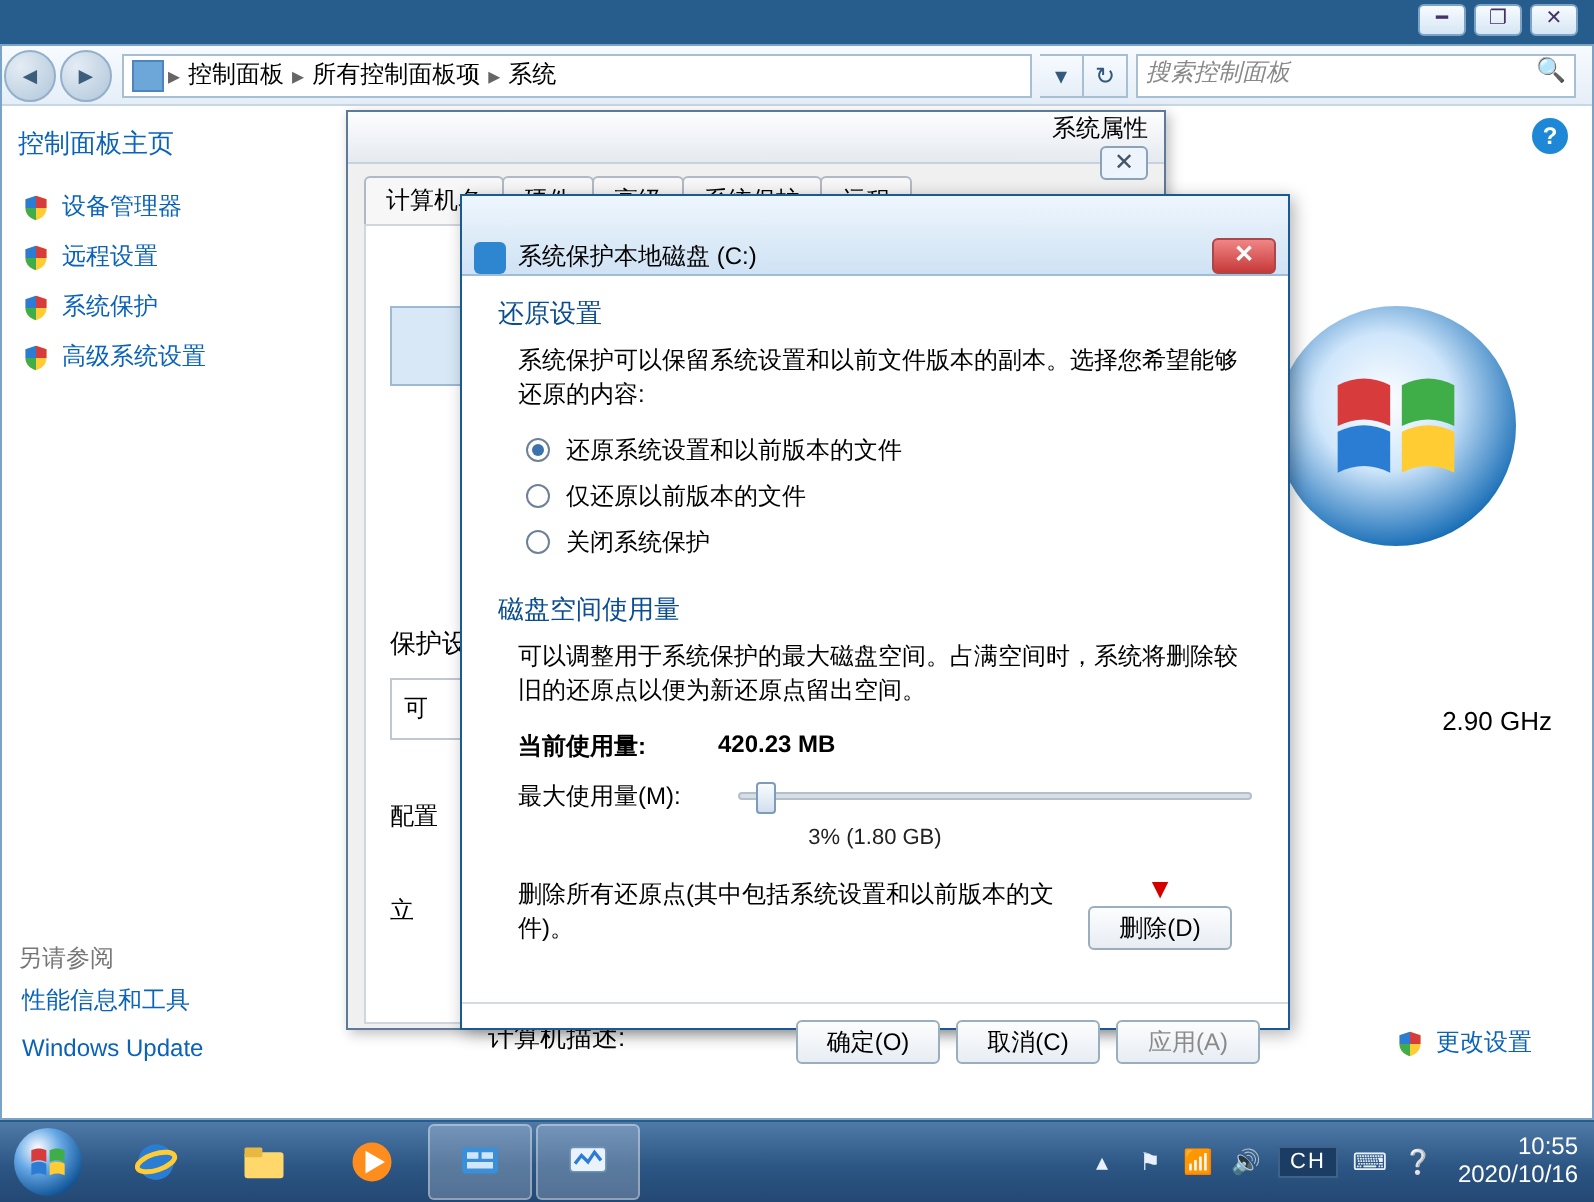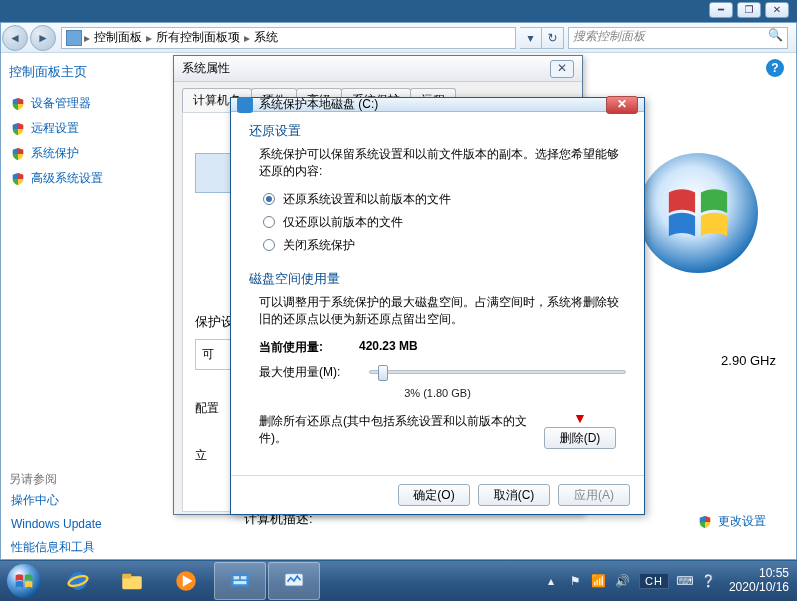--- a/index.html
+++ b/index.html
@@ -34,37 +34,37 @@
 .content .qicon { position:absolute; right:12px; top:6px; width:18px; height:18px; border-radius:50%; background:#1e88d7; color:#fff; text-align:center; line-height:18px; font-weight:bold; }
 .content .rightextras { position:absolute; right:20px; top:300px; font-size:13px; color:#000; }
 .content .changelink { position:absolute; right:30px; top:460px; color:#0a63b8; display:flex; align-items:center; gap:6px; }
 .winlogo { position:absolute; right:38px; top:100px; width:120px; height:120px; border-radius:50%; background:radial-gradient(circle at 45% 40%,#fff,#cfe6fb 35%,#025fae 80%); display:flex; align-items:center; justify-content:center; }
 .winlogo svg { width:70px; height:70px; }
 
 .compdesc { position:absolute; left:244px; top:510px; font-size:13px; color:#000; }
 
 
 .dlg1 { position:absolute; left:173px; top:55px; width:410px; height:460px; background:#f0f0f0; border:1px solid #5c7a99; box-shadow:2px 2px 6px rgba(0,0,0,.25); }
-.dlg1 .title { height:26px; background:linear-gradient(#fdfdfe,#e5eaf0); display:flex; align-items:center; padding:0 8px; border-bottom:1px solid #c8d2dc; }
+.dlg1 .title { height:26px; background:linear-gradient(#fdfdfe,#e5eaf0); display:flex; align-items:flex-end; padding:0 8px; border-bottom:1px solid #c8d2dc;flex-direction:column; }
 .dlg1 .title .ttxt { flex:1; }
 .dlg1 .title .close { width:24px; height:18px; border:1px solid #8aa2ba; border-radius:3px; background:#eef4fb; text-align:center; line-height:15px; color:#456; }
 .dlg1 .tabs { display:flex; padding:6px 8px 0; gap:0; }
 .dlg1 .tabs .tab { padding:3px 10px; border:1px solid #b0b9c4; border-bottom:none; background:#f7f7f7; border-radius:3px 3px 0 0; margin-right:-1px; }
 .dlg1 .inner { margin:0 8px 8px; border:1px solid #cfd6de; background:#fff; height:400px; position:relative; padding:12px; }
 .dlg1 .inner .bigicon { width:40px; height:40px; background:#d8e8f6; border:1px solid #9cb9d5; position:absolute; left:12px; top:40px; }
 .dlg1 .inner .txt1 { margin-left:56px; margin-top:80px; font-size:12px; }
 .dlg1 .inner .groupttl { font-size:13px; margin-top:20px; }
 .dlg1 .inner .sub { color:#000; }
 .dlg1 .inner .subnote { margin-left:56px; margin-top:4px; }
 .dlg1 .inner .protectbox { position:absolute; left:12px; top:180px; }
 .dlg1 .inner .driveframe { border:1px solid #bfc7d0; padding:6px; width:90px; margin-top:8px; }
 
 
 .dlg2 { position:absolute; left:230px; top:97px; width:415px; height:418px; border:1px solid #185a91; background:#fff; box-shadow:2px 2px 8px rgba(0,0,0,.3); }
-.dlg2 .tbar { height:14px; background:linear-gradient(#eef6fd,#cfe2f4); display:flex; align-items:center; padding:0 6px; border-bottom:1px solid #9fbcd8; }
+.dlg2 .tbar { height:40px; background:linear-gradient(#eef6fd,#cfe2f4); display:flex; align-items:flex-end; padding:0 6px; border-bottom:1px solid #9fbcd8; }
 .dlg2 .tbar .ticn { width:16px; height:16px; display:inline-block; background:#2e86d0; border-radius:3px; margin-right:6px; }
 .dlg2 .tbar .ttx { flex:1; }
 .dlg2 .tbar .xbtn { width:32px; height:18px; border:1px solid #a84848; border-radius:3px; background:linear-gradient(#f08585,#c73a3a); color:#fff; text-align:center; line-height:15px; font-weight:bold; }
 .dlg2 .inner { padding:10px 18px; }
 .dlg2 .grp { margin-bottom:16px; }
 .dlg2 .grpttl { color:#0a4d90; font-size:13px; margin-bottom:6px; }
 .dlg2 .grpdesc { font-size:12px; color:#000; margin:0 0 10px 10px; line-height:1.45; }
 .dlg2 .radio { display:flex; align-items:center; gap:8px; margin:6px 0 6px 14px; }
 .dlg2 .radio .dot { width:12px; height:12px; border:1px solid #6f8197; border-radius:50%; display:inline-flex; align-items:center; justify-content:center; background:#fff; }
 .dlg2 .radio .dot.sel::after { content:""; width:6px; height:6px; background:#3b74ad; border-radius:50%; display:block; }
@@ -165,23 +165,22 @@
         <svg class="shield" viewBox="0 0 16 16">
             <path class="bg" d="M8 1l6 2v5c0 4-3 6-6 7-3-1-6-3-6-7V3z"></path>
             <path class="bl" d="M8 1v7H2V3z"></path>
             <path class="rd" d="M8 1v7h6V3z"></path>
             <path class="gn" d="M2 8h6v7c-3-1-6-3-6-7z"></path>
           </svg>
         <span>高级系统设置</span>
       </div>
 
       <div class="seealso">另请参阅</div>
-      <div class="seeitem">操作中心</div>
+      <div class="seeitem">性能信息和工具</div>
       <div class="seeitem">Windows Update</div>
-      <div class="seeitem">性能信息和工具</div>
     </div>
 
     <div class="content">
       <div class="qicon">?</div>
       <div class="winlogo">
         <svg viewBox="0 0 48 48">
             <path fill="#d83b3b" d="M4 10c6-3 12-3 18 0v14c-6-3-12-3-18 0z"></path>
             <path fill="#3fae49" d="M26 10c6-3 12-3 18 0v14c-6-3-12-3-18 0z"></path>
             <path fill="#2b7cd3" d="M4 26c6-3 12-3 18 0v14c-6-3-12-3-18 0z"></path>
             <path fill="#ffcc33" d="M26 26c6-3 12-3 18 0v14c-6-3-12-3-18 0z"></path>

